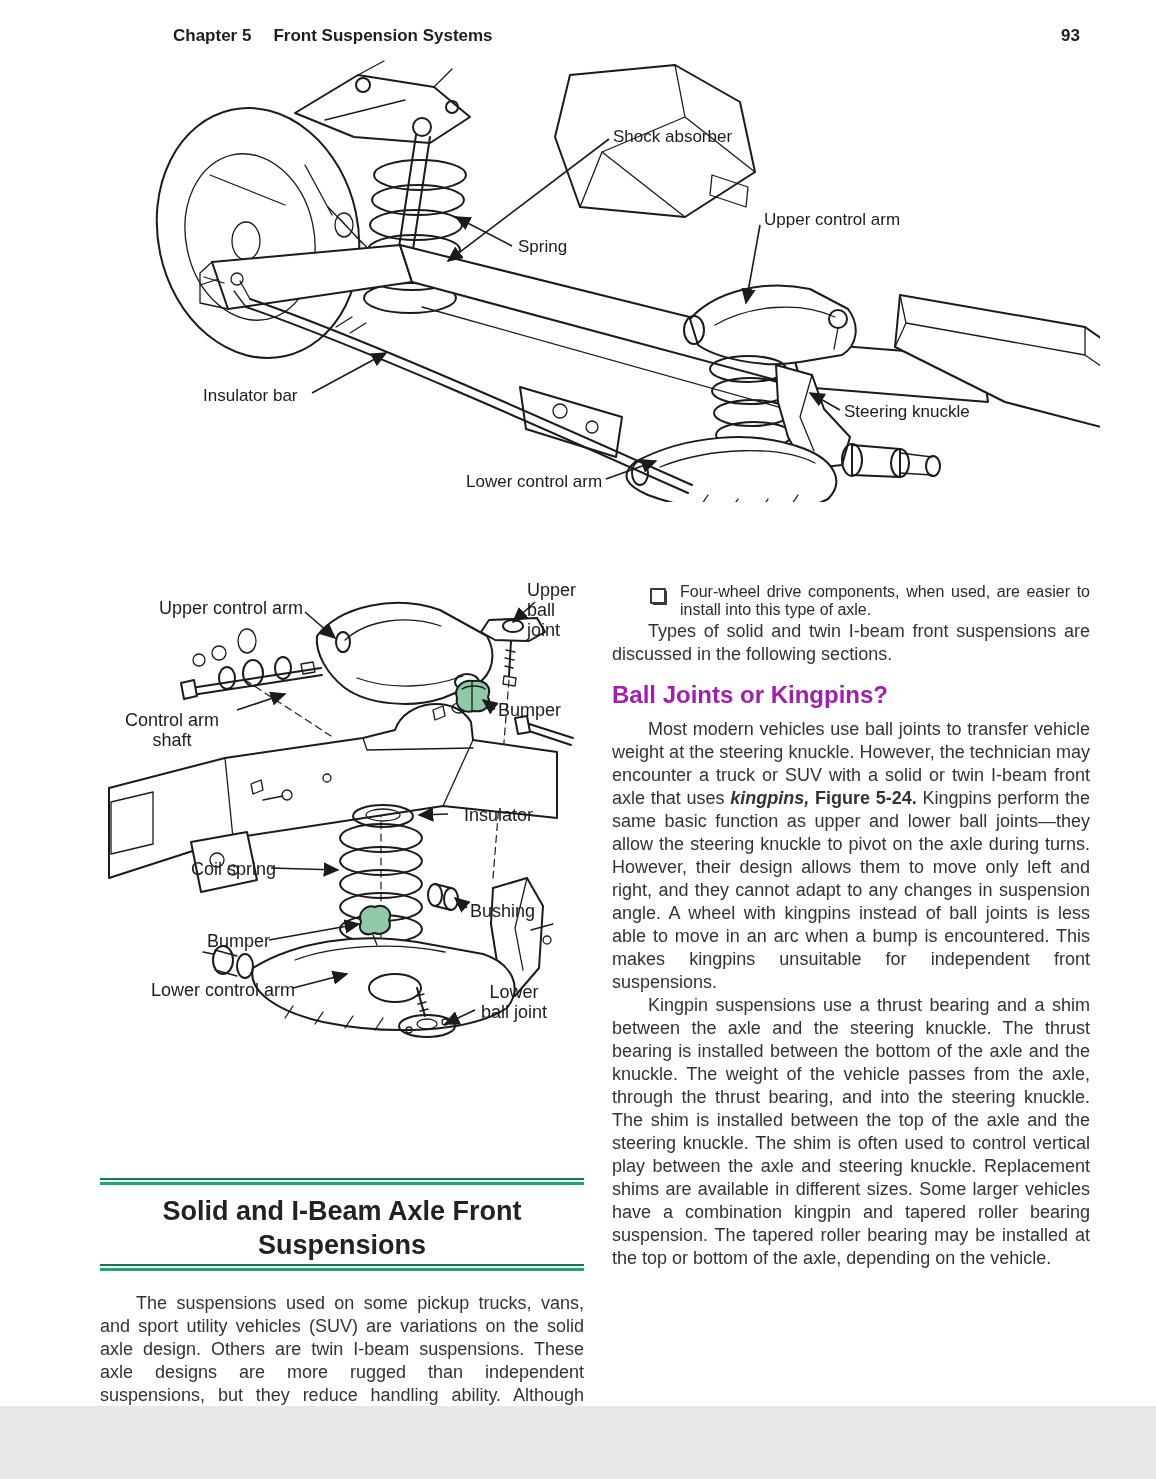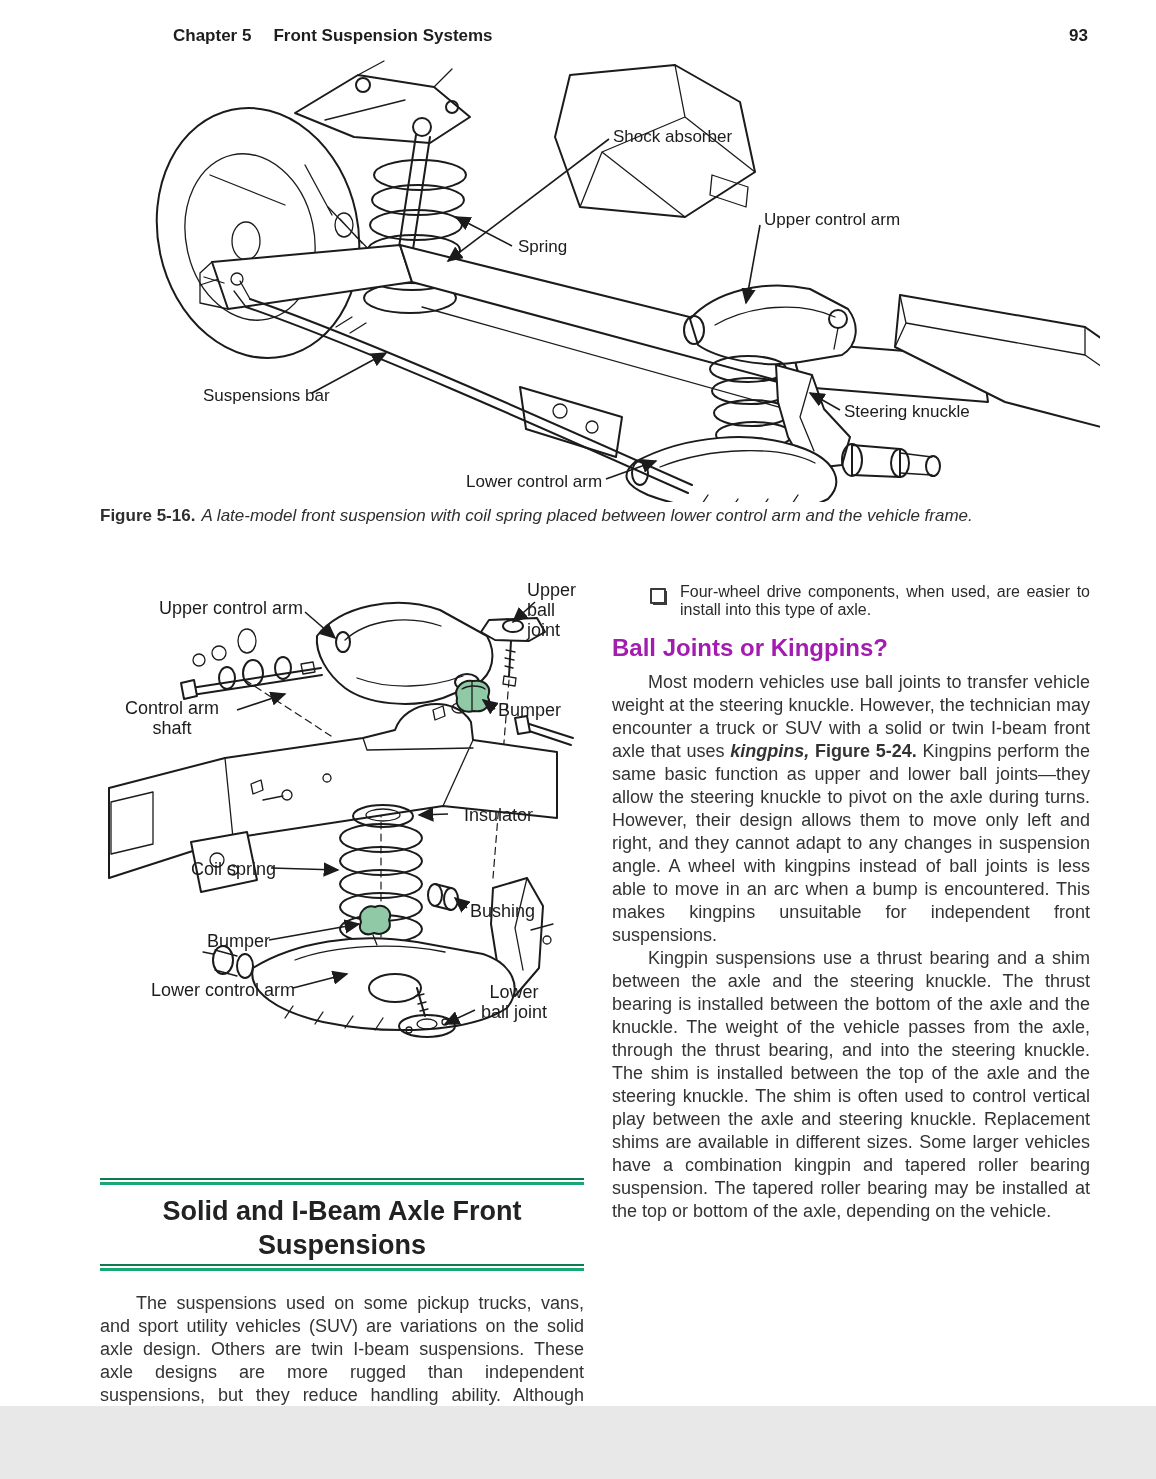--- a/index.html
+++ b/index.html
@@ -4,21 +4,21 @@
 <style>
   html,body{margin:0;padding:0;background:#e8e8e8;}
   .page{
     position:relative;width:1156px;height:1406px;margin:0 auto;
     background:#ffffff;overflow:hidden;
     font-family:"Liberation Sans",sans-serif;color:#2a2a2a;
   }
   
   .running-head{position:absolute;left:173px;top:26px;font-size:17px;font-weight:bold;color:#1d1d1d;}
   .running-head .chap{margin-right:22px;}
-  .folio{position:absolute;right:68px;top:26px;font-size:17px;font-weight:bold;color:#1d1d1d;}
+  .folio{position:absolute;right:76px;top:26px;font-size:17px;font-weight:bold;color:#1d1d1d;}
   
   .fig{position:absolute;}
   .fig svg{position:absolute;left:0;top:0;}
   .fig-label{
     position:absolute;font-size:17px;color:#1c1c1c;line-height:1.12;white-space:nowrap;
   }
   .fig-label.wrap{white-space:normal;}
   #fig17 .fig-label{font-size:18px;}
   .caption{
     position:absolute;font-size:17px;line-height:22px;color:#2e2e2e;
@@ -177,28 +177,25 @@
         <path class="leader" d="M412,191 L356,162" marker-end="url(#m16)"></path>
         <path class="leader" d="M212,338 L286,298" marker-end="url(#m16)"></path>
         <path class="leader" d="M740,355 L710,338" marker-end="url(#m16)"></path>
         <path class="leader" d="M506,424 L556,406" marker-end="url(#m16)"></path>
       </g>
     </svg>
 
     <div class="fig-label" style="left:513px;top:72px;">Shock absorber</div>
     <div class="fig-label" style="left:664px;top:155px;">Upper control arm</div>
     <div class="fig-label" style="left:418px;top:182px;">Spring</div>
-    <div class="fig-label" style="left:103px;top:331px;">Suspensions bar</div>
+    <div class="fig-label" style="left:103px;top:331px;">Insulator bar</div>
     <div class="fig-label" style="left:744px;top:347px;">Steering knuckle</div>
     <div class="fig-label" style="left:366px;top:417px;">Lower control arm</div>
   </figure>
 
-  <p class="caption" style="left:100px;top:505px;width:995px;">
-    <span class="cap-label">Figure 5-16.</span><span class="cap-text">A late-model front suspension with coil spring placed between lower control arm and the vehicle frame.</span>
-  </p>
 
   <figure class="fig" id="fig17" style="left:95px;top:578px;width:505px;height:464px;margin:0;">
     <svg width="505" height="464" viewBox="0 0 505 464">
       <defs>
         <marker id="m17" markerWidth="11" markerHeight="9" refX="9" refY="4.5" orient="auto">
           <path d="M0,0 L10,4.5 L0,9 Z" fill="#1b1b1b"></path>
         </marker>
       </defs>
 
       <g>
@@ -313,21 +310,21 @@
         <path class="leader" d="M176,290 L243,292" marker-end="url(#m17)"></path>
         <path class="leader" d="M372,330 L360,320" marker-end="url(#m17)"></path>
         <path class="leader" d="M174,362 L264,346" marker-end="url(#m17)"></path>
         <path class="leader" d="M198,410 L252,396" marker-end="url(#m17)"></path>
         <path class="leader" d="M380,432 L350,446" marker-end="url(#m17)"></path>
       </g>
     </svg>
 
     <div class="fig-label" style="left:64px;top:20px;">Upper control arm</div>
     <div class="fig-label wrap" style="left:432px;top:2px;width:62px;text-align:left;">Upper ball joint</div>
-    <div class="fig-label wrap" style="left:16px;top:120px;width:122px;text-align:center;">Control arm shaft</div>
+    <div class="fig-label wrap" style="left:16px;top:132px;width:122px;text-align:center;">Control arm shaft</div>
     <div class="fig-label" style="left:403px;top:122px;">Bumper</div>
     <div class="fig-label" style="left:369px;top:227px;">Insulator</div>
     <div class="fig-label" style="left:96px;top:281px;">Coil spring</div>
     <div class="fig-label" style="left:375px;top:323px;">Bushing</div>
     <div class="fig-label" style="left:112px;top:353px;">Bumper</div>
     <div class="fig-label" style="left:56px;top:402px;">Lower control arm</div>
     <div class="fig-label wrap" style="left:380px;top:404px;width:78px;text-align:center;">Lower ball joint</div>
   </figure>
 
 
@@ -341,20 +338,21 @@
 
   <div class="right-col">
 
     <ul class="bullet-list">
       <li>
         <span class="bullet-square"></span>
         <span class="bt">Four-wheel drive components, when used, are easier to install into this type of axle.</span>
       </li>
     </ul>
 
+    <p class="body-text indent">Types of solid and twin I-beam front suspensions are discussed in the following sections.</p>
 
     <h2>Ball Joints or Kingpins?</h2>
 
     <p class="body-text indent"><span>Most modern vehicles use ball joints to transfer vehicle weight at the steering knuckle. However, the technician may encounter a truck or SUV with a solid or twin I-beam front axle that uses </span><span class="run-bolditalic">kingpins,</span><span> </span><span class="run-bold">Figure 5-24.</span><span> Kingpins perform the same basic function as upper and lower ball joints—they allow the steering knuckle to pivot on the axle during turns. However, their design allows them to move only left and right, and they cannot adapt to any changes in suspension angle. A wheel with kingpins instead of ball joints is less able to move in an arc when a bump is encountered. This makes kingpins unsuitable for independent front suspensions.</span></p>
 
     <p class="body-text indent">Kingpin suspensions use a thrust bearing and a shim between the axle and the steering knuckle. The thrust bearing is installed between the bottom of the axle and the knuckle. The weight of the vehicle passes from the axle, through the thrust bearing, and into the steering knuckle. The shim is installed between the top of the axle and the steering knuckle. The shim is often used to control vertical play between the axle and steering knuckle. Replacement shims are available in different sizes. Some larger vehicles have a combination kingpin and tapered roller bearing suspension. The tapered roller bearing may be installed at the top or bottom of the axle, depending on the vehicle.</p>
   </div>
 
 </div>
 

